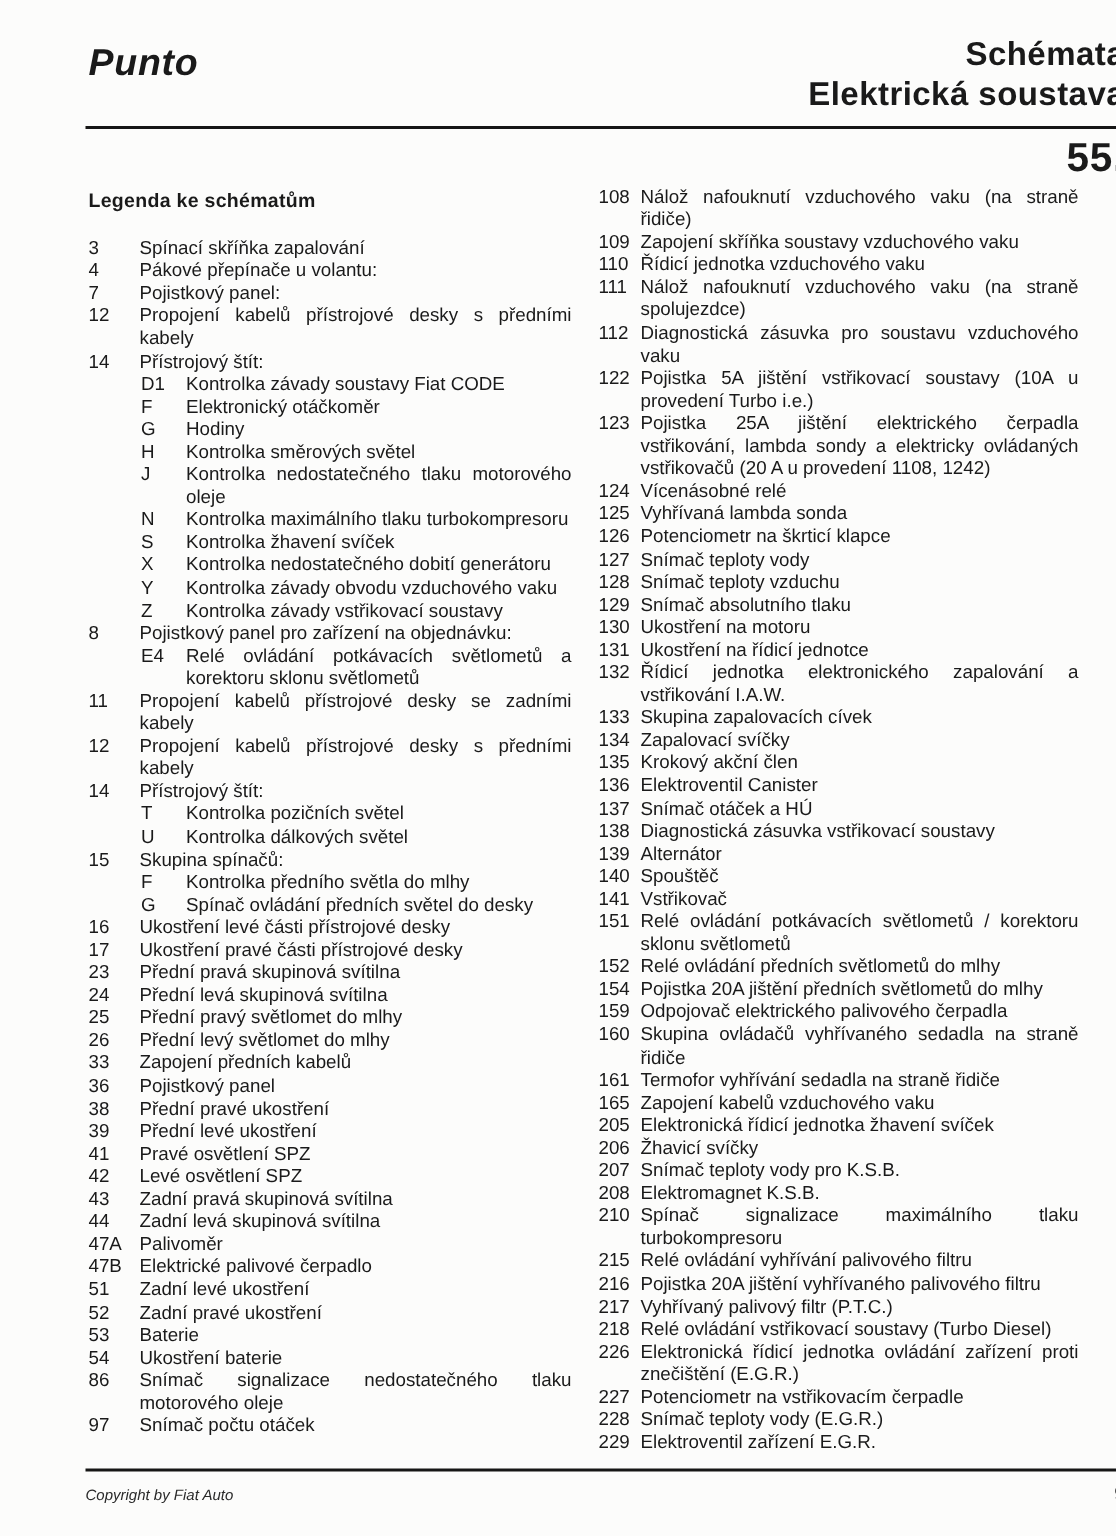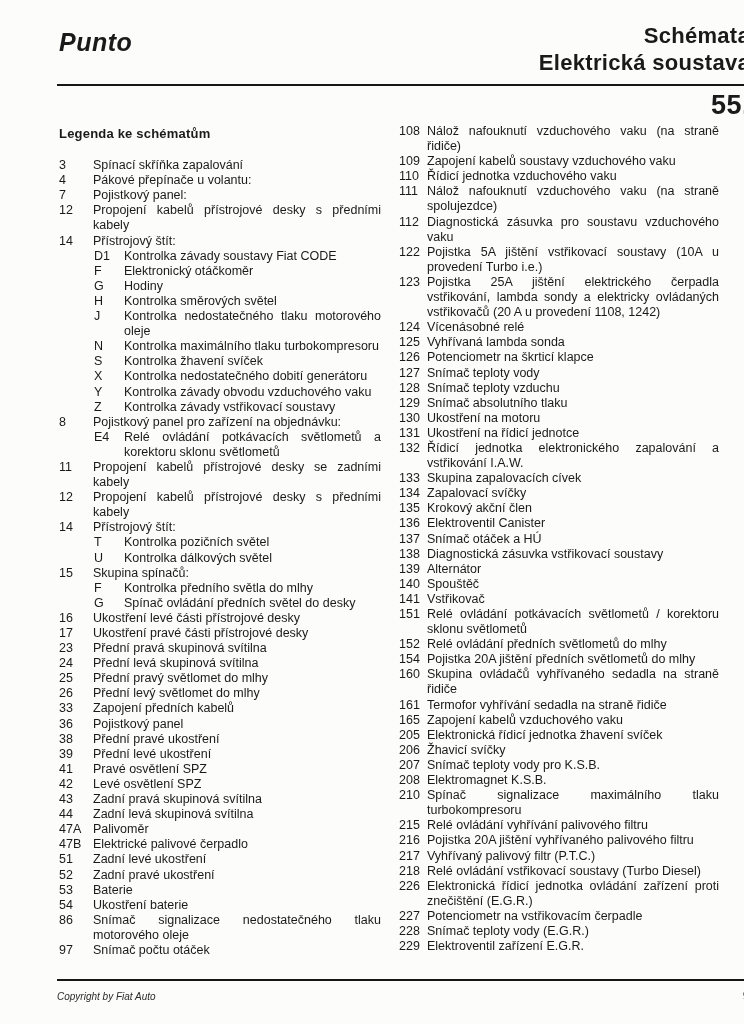--- a/index.html
+++ b/index.html
@@ -228,21 +228,21 @@
           </div>
         </div>
     </div>
     <div class="col col-right">
       <div>
 
       <div class="item">
             <span class="lbl">108</span><span>Nálož nafouknutí vzduchového vaku (na straně řidiče)</span>
           </div>
           <div class="item">
-            <span class="lbl">109</span><span>Zapojení kabelů soustavy vzduchového vaku</span>
+            <span class="lbl">109</span><span>Zapojení skříňka soustavy vzduchového vaku</span>
           </div>
           <div class="item">
             <span class="lbl">110</span><span>Řídicí jednotka vzduchového vaku</span>
           </div>
           <div class="item">
             <span class="lbl">111</span><span>Nálož nafouknutí vzduchového vaku (na straně spolujezdce)</span>
           </div>
           <div class="item">
             <span class="lbl">112</span><span>Diagnostická zásuvka pro soustavu vzduchového vaku</span>
           </div>
@@ -307,20 +307,23 @@
             <span class="lbl">141</span><span>Vstřikovač</span>
           </div>
           <div class="item">
             <span class="lbl">151</span><span>Relé ovládání potkávacích světlometů / korektoru sklonu světlometů</span>
           </div>
           <div class="item">
             <span class="lbl">152</span><span>Relé ovládání předních světlometů do mlhy</span>
           </div>
           <div class="item">
             <span class="lbl">154</span><span>Pojistka 20A jištění předních světlometů do mlhy</span>
+          </div>
+          <div class="item">
+            <span class="lbl">159</span><span>Odpojovač elektrického palivového čerpadla</span>
           </div>
           <div class="item">
             <span class="lbl">160</span><span>Skupina ovládačů vyhřívaného sedadla na straně řidiče</span>
           </div>
           <div class="item">
             <span class="lbl">161</span><span>Termofor vyhřívání sedadla na straně řidiče</span>
           </div>
           <div class="item">
             <span class="lbl">165</span><span>Zapojení kabelů vzduchového vaku</span>
           </div>

